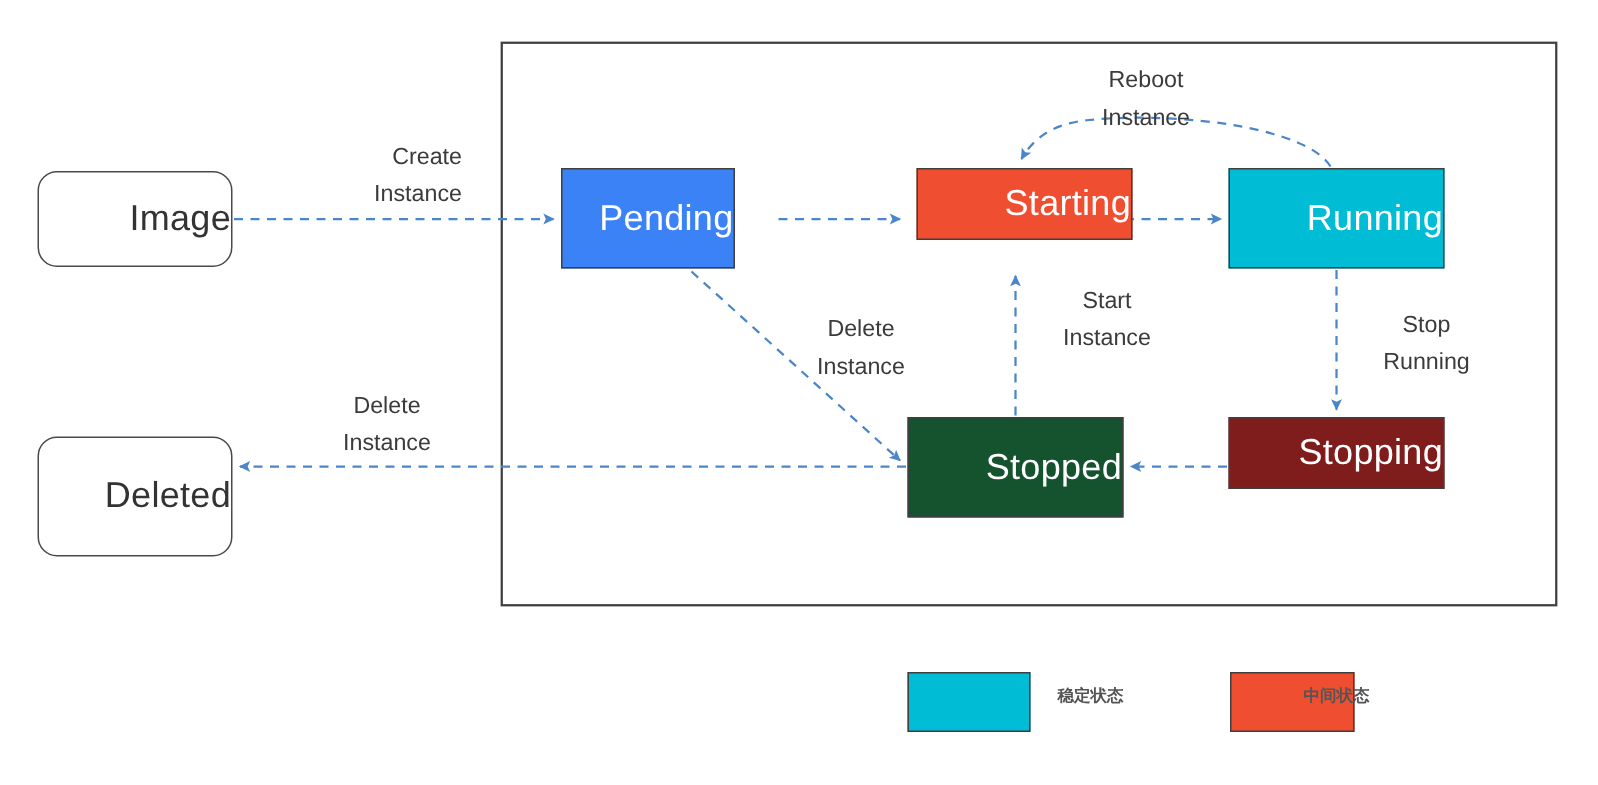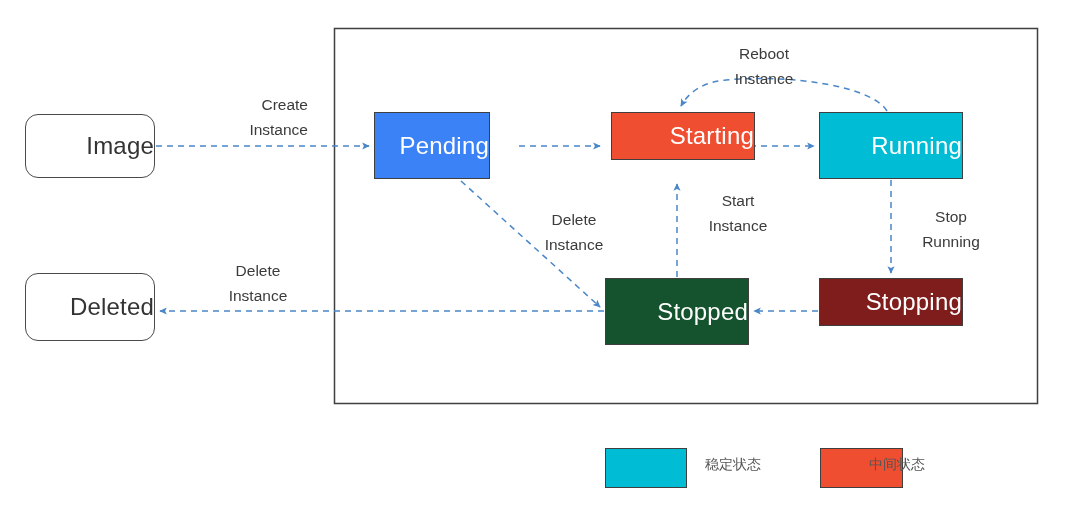--- a/index.html
+++ b/index.html
@@ -7,22 +7,22 @@
        font-family:"Liberation Sans","DejaVu Sans",sans-serif;color:#3b3b3b;}
   #canvas{position:absolute;left:0;top:0;width:1065px;height:523px;}
   svg.layer{position:absolute;left:0;top:0;width:1065px;height:523px;pointer-events:none;}
   .node{position:absolute;display:flex;align-items:center;justify-content:flex-end;
         box-sizing:border-box;font-size:24px;letter-spacing:.2px;}
   .node.state{border:1.6px solid #3f3f3f;color:#ffffff;}
   .node.plain{border:1.4px solid #4a4a4a;border-radius:13px;background:#ffffff;color:#333333;}
   .edge-label{position:absolute;font-size:15.5px;line-height:1.62;text-align:center;
               color:#3b3b3b;white-space:pre-line;}
   .legend-sw{position:absolute;box-sizing:border-box;border:1.6px solid #3f3f3f;}
-  .legend-tx{position:absolute;font-size:14px;color:#555555;
-             font-family:"DejaVu Sans","Liberation Sans",sans-serif;white-space:nowrap;}
+  .legend-tx{position:absolute;font-size:11px;color:#555555;
+             font-family:"DejaVu Sans","Liberation Sans",sans-serif;white-space:nowrap;font-weight:bold;}
 </style>
 </head>
 <body>
 
 <div id="canvas">
 
   <svg class="layer" viewBox="0 0 1065 523">
     <defs>
       <marker id="ah" markerWidth="9" markerHeight="9" refX="7.4" refY="4.5" orient="auto" markerUnits="userSpaceOnUse">
         <path d="M0.6,0.9 L8.2,4.5 L0.6,8.1 L2.3,4.5 Z" fill="#4a86c8"></path>
@@ -50,21 +50,21 @@
       <line x1="604" y1="311" x2="160" y2="311" marker-end="url(#ah)"></line>
 
       <path d="M887,111 C872,86 790,74 726,80 C705,82 690,90 681,106" marker-end="url(#ah)"></path>
     </g>
   </svg>
 
   <div class="node plain" style="left:25px;top:114px;width:130px;height:64px;">
     <span>Image</span>
   </div>
 
-  <div class="node plain" style="left:25px;top:273px;width:130px;height:68px;">
+  <div class="node plain" style="left:25px;top:291px;width:130px;height:80px;">
     <span>Deleted</span>
   </div>
 
   <div class="node state" style="left:374px;top:112px;width:116px;height:67px;background:#3b82f6;">
     <span>Pending</span>
   </div>
 
   <div class="node state" style="left:611px;top:112px;width:144px;height:48px;background:#F04E30;">
     <span>Starting</span>
   </div>

